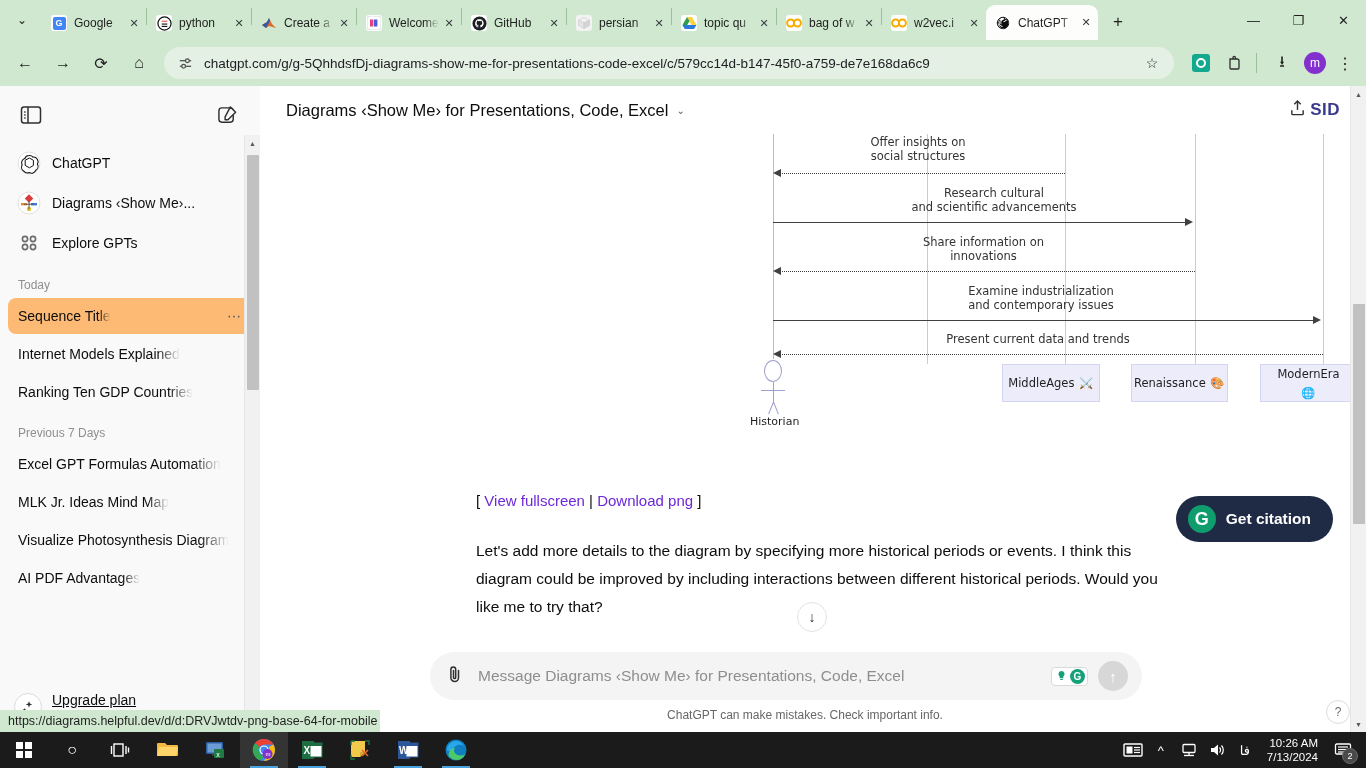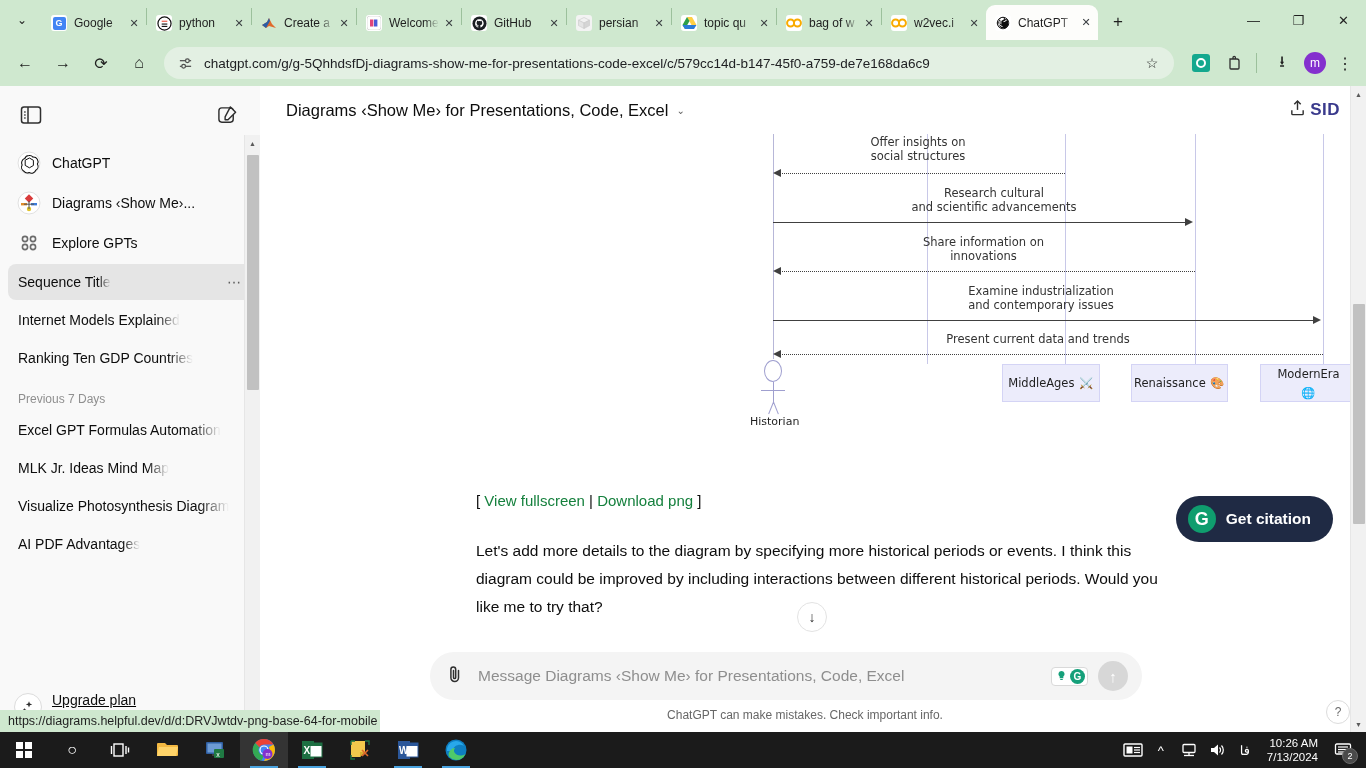--- a/index.html
+++ b/index.html
@@ -136,21 +136,21 @@
     height: 36px; display:flex; align-items:center; justify-content:space-between;
     padding: 0 10px; border-radius: 8px; font-size: 14px; color:#0d0d0d;
     white-space: nowrap; overflow: hidden; margin-bottom: 2px;
     position: relative;
   }
   .sb-chat .label {
     overflow: hidden; white-space: nowrap;
     -webkit-mask-image: linear-gradient(to right, #000 86%, transparent 100%);
     mask-image: linear-gradient(to right, #000 86%, transparent 100%);
   }
-  .sb-chat.active { background: #e5e5e5; }
+  .sb-chat.active { background: #fdba74; }
   .sb-chat .dots { color:#5d5d5d; font-size:14px; letter-spacing:1px; }
   .sb-bottom { padding: 6px 10px 10px 14px; text-decoration: underline; }
   .sb-upgrade { display:flex; align-items:center; gap:10px; }
   .sb-upgrade .circ {
     width:28px;height:28px;border-radius:50%;border:1px solid #dcdcdc;background:#fff;
     display:flex;align-items:center;justify-content:center;font-size:13px;
   }
   .sb-upgrade .t1 { font-size:14px;color:#0d0d0d;line-height:1.15; }
   .sb-upgrade .t2 { font-size:12px;color:#8f8f8f;line-height:1.2; }
 
@@ -190,21 +190,21 @@
     height:38px; display:flex; align-items:center; justify-content:center;
     font-size:11.5px; color:#1f1f1f; font-family:"DejaVu Sans", sans-serif; gap:5px;
   }
   .actor-head { position:absolute; width:18px;height:22px;border:1.3px solid #9f9fcf;border-radius:50%; background:#fff;}
   .actor-body { position:absolute; width:1.3px; background:#9f9fcf; }
   .actor-arms { position:absolute; height:1.3px; background:#9f9fcf; }
   .actor-leg { position:absolute; width:1.3px; background:#9f9fcf; transform-origin: top center; }
   .actor-name { position:absolute; font-size:11px;color:#1f1f1f; font-family:"DejaVu Sans", sans-serif; }
 
   .links-line { margin: 68px 0 0 216px; font-size:15px; color:#0d0d0d; }
-  .links-line a { color:#15803d; text-decoration:none; }
+  .links-line a { color:#6d28d9; text-decoration:none; }
   .para {
     margin: 28px 0 0 216px; width: 686px;
     font-size:15.5px; line-height:28px; color:#0d0d0d;
   }
   .edit-with-code { margin: 22px 0 0 216px; font-size:15.5px; color:#5b79c9; }
 
   .scrolldown-btn {
     position:absolute; left: 537px; top: 468px;
     width:30px;height:30px;border-radius:50%;border:1px solid #e3e3e3;background:#fff;
     display:flex;align-items:center;justify-content:center;font-size:14px;color:#2f2f2f;
@@ -536,20 +536,21 @@
             <svg width="20" height="20" viewBox="0 0 20 20">
                 <circle cx="6" cy="6" r="2.6" fill="none" stroke="#6b6b6b" stroke-width="1.6"></circle>
                 <circle cx="14" cy="6" r="2.6" fill="none" stroke="#6b6b6b" stroke-width="1.6"></circle>
                 <circle cx="6" cy="14" r="2.6" fill="none" stroke="#6b6b6b" stroke-width="1.6"></circle>
                 <circle cx="14" cy="14" r="2.6" fill="none" stroke="#6b6b6b" stroke-width="1.6"></circle>
               </svg>
           </span>
           <span>Explore GPTs</span>
         </div>
 
+        <div class="sb-group-label">Today</div>
         <div class="sb-chat active">
           <span class="label">Sequence Title</span>
           <span class="dots">⋯</span>
         </div>
         <div class="sb-chat">
           <span class="label">Internet Models Explained</span>
         </div>
         <div class="sb-chat">
           <span class="label">Ranking Ten GDP Countries</span>
         </div>

